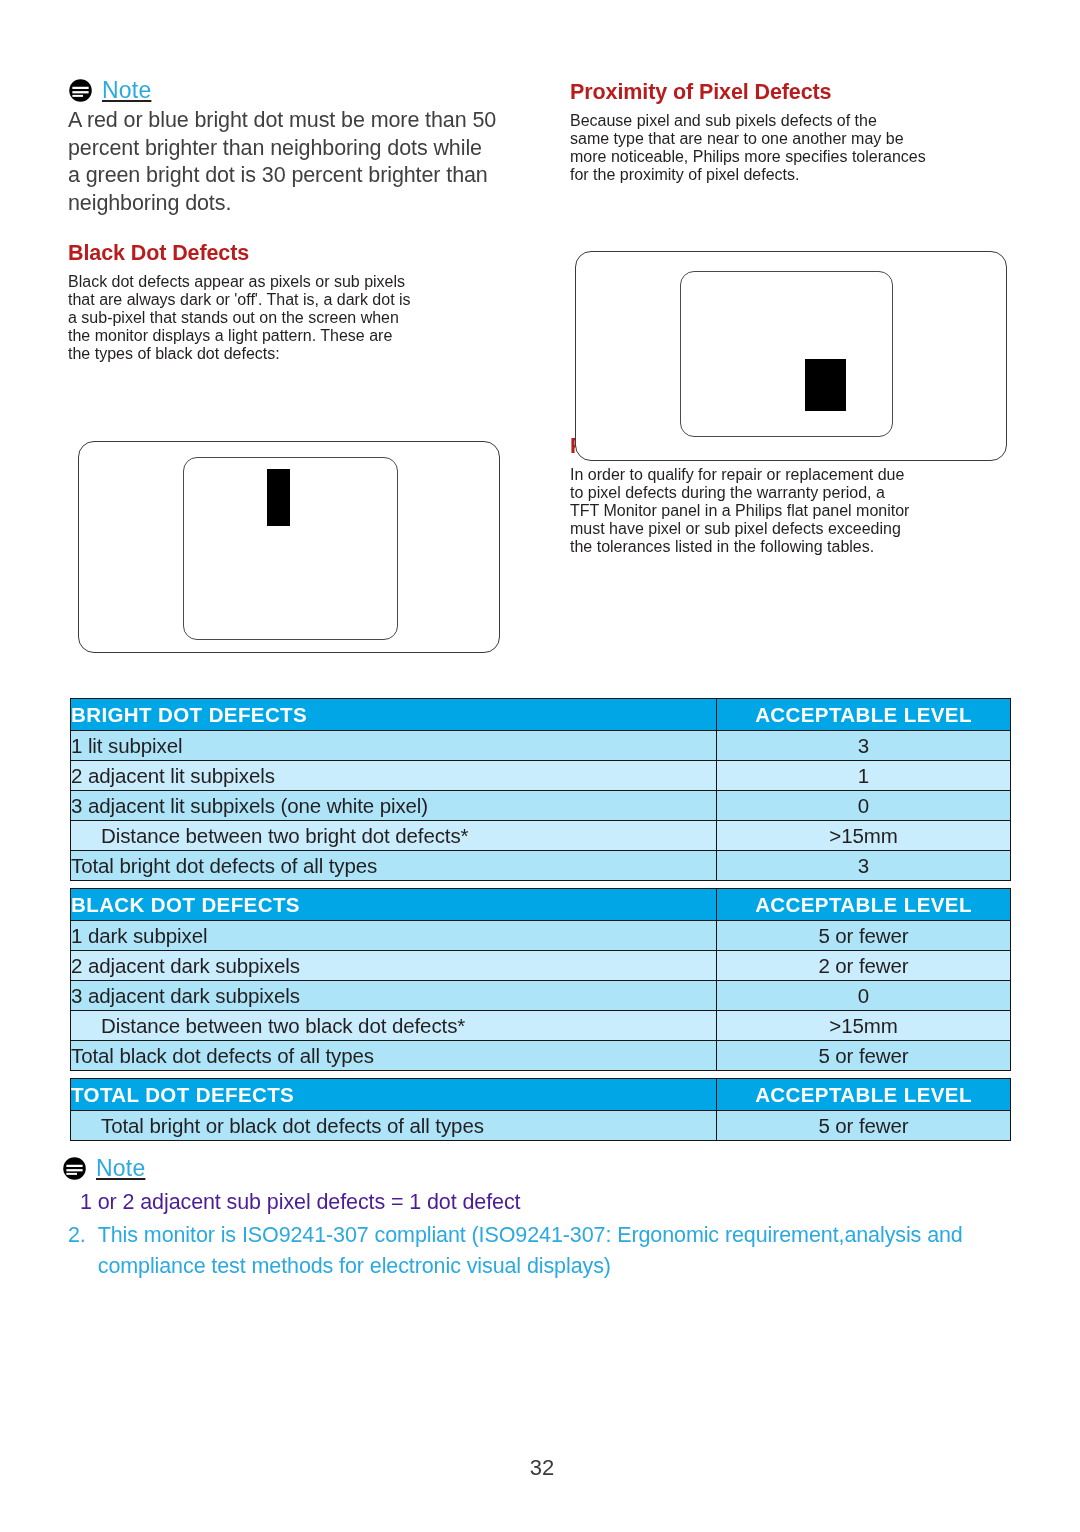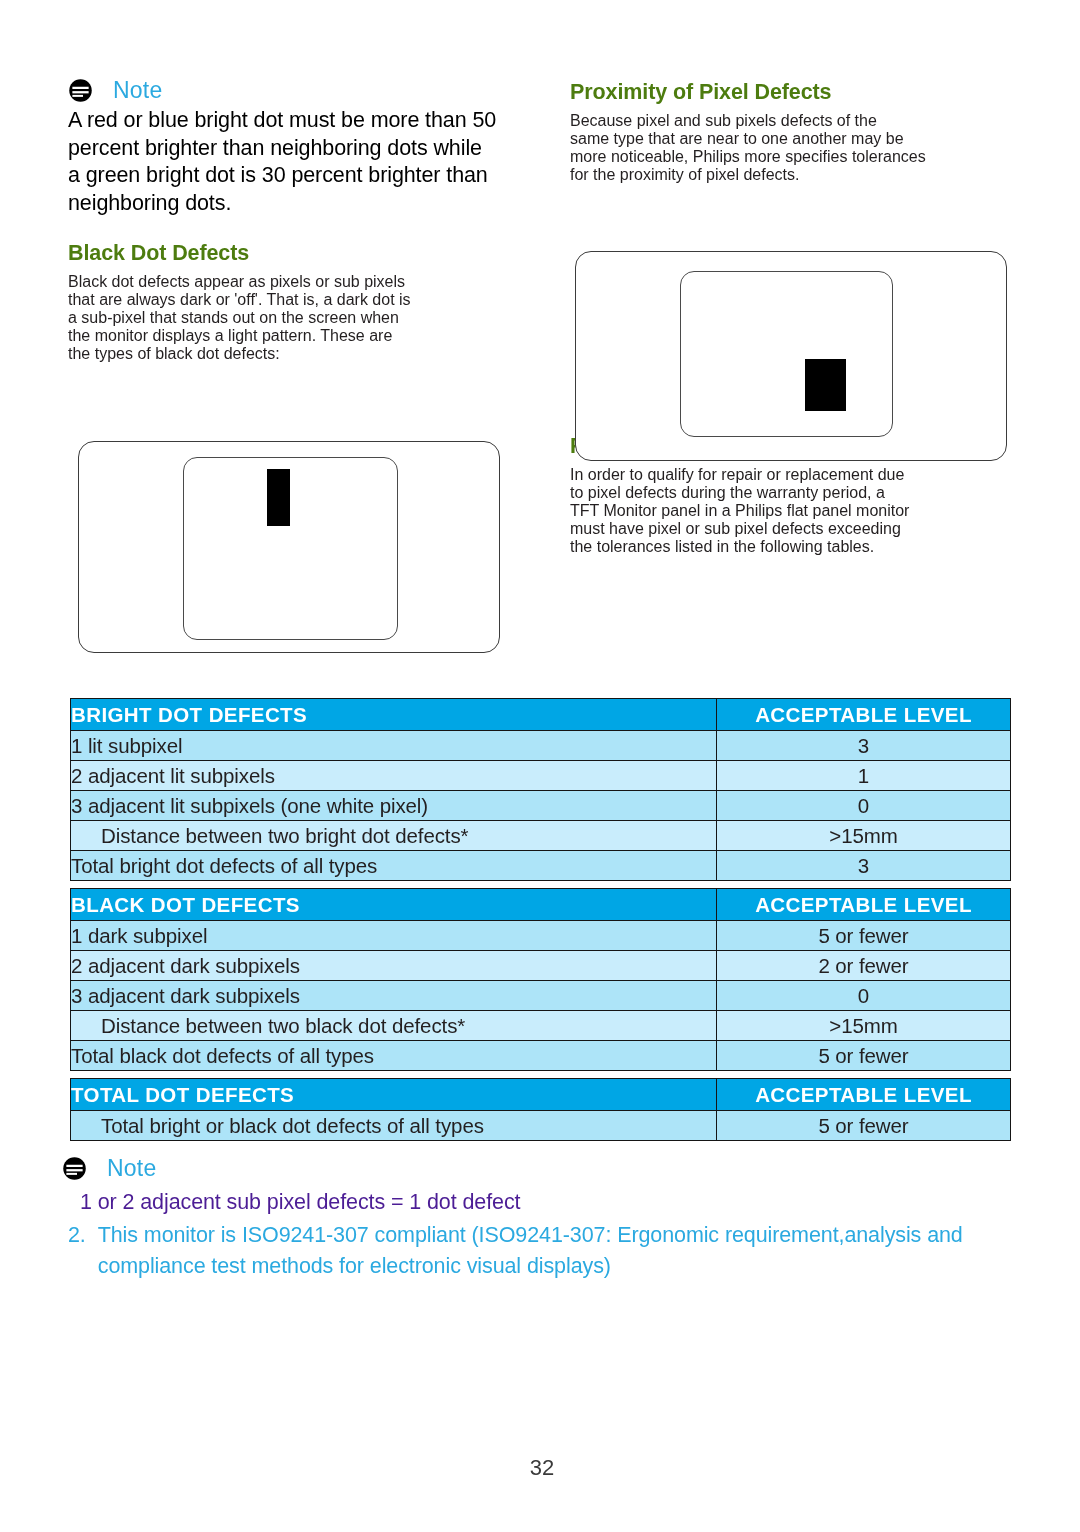--- a/index.html
+++ b/index.html
@@ -27,50 +27,51 @@
     position: absolute;
     left: 570px;
     top: 78px;
     width: 445px;
   }
 
   
   .note-head {
     display: flex;
     align-items: center;
-    gap: 20px;
+    gap: 9px;
     margin: 0 0 4px 0;
+    text-decoration: underline;
   }
   .note-icon {
     width: 25px;
     height: 25px;
     flex: 0 0 25px;
     display: block;
   }
   .note-word {
     color: #2ba9e0;
     font-size: 23px;
     line-height: 25px;
     letter-spacing: .2px;
   }
   .note-body {
-    color: #000000;
+    color: #404040;
     font-size: 21.5px;
     line-height: 27.5px;
     letter-spacing: -0.1px;
   }
   .note-body div { white-space: nowrap; }
 
   
   h3.sec {
     font-size: 21.5px;
     font-weight: bold;
     line-height: 28px;
     margin: 22px 0 6px 0;
-    color: #4d7c0f;
+    color: #b91c1c;
     letter-spacing: -0.1px;
   }
   .col-right h3.sec.first { margin-top: 0; }
   p.body {
     font-size: 21.5px;
     line-height: 27.5px;
     margin: 0;
     color: #231f20;
     letter-spacing: -0.15px;
   }

